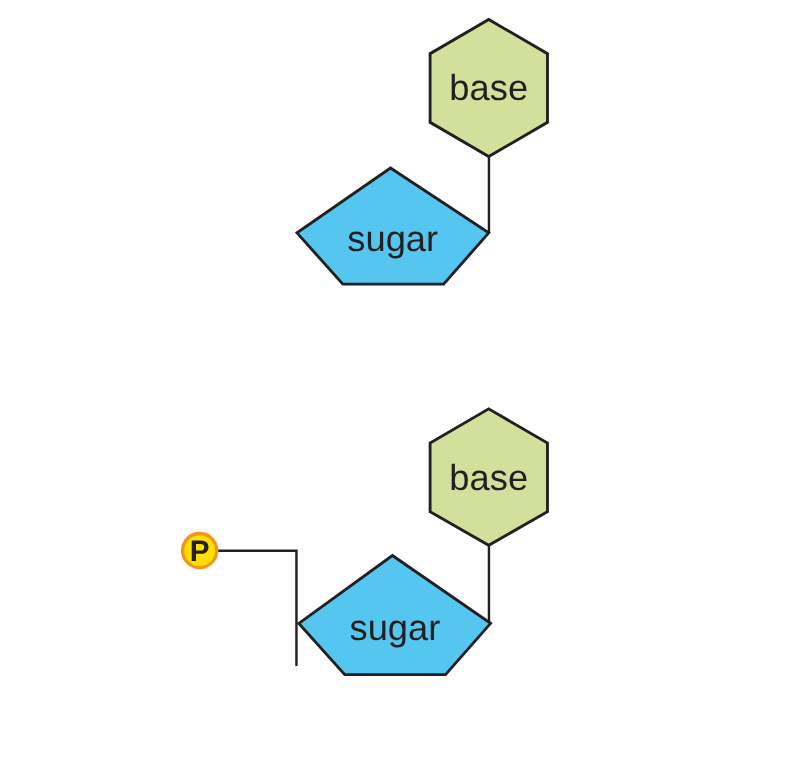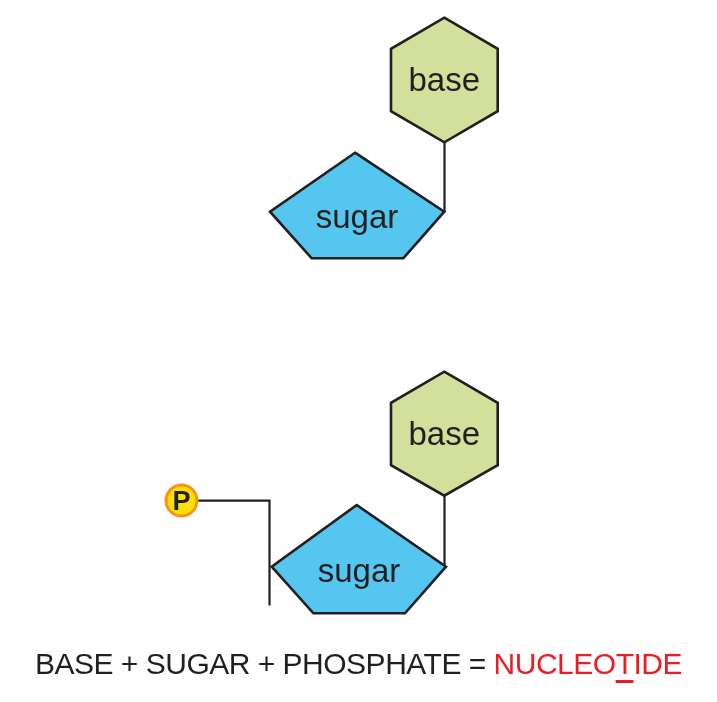--- a/index.html
+++ b/index.html
@@ -99,15 +99,14 @@
       <polygon class="shape-base" points="444.3,371.7 497.7,402.8 497.7,465.2 444.3,495.7 391,465.2 391,402.8"></polygon>
       <polygon class="shape-sugar" points="356.7,505 446,566.7 405,613.3 313.4,613.3 271.7,566.7"></polygon>
       <circle class="shape-phosphate" cx="181.5" cy="500.5" r="15.5"></circle>
       <text class="phosphate-label" x="181.5" y="510">P</text>
       <text class="shape-label" x="444.3" y="445">base</text>
       <text class="shape-label" x="359" y="582">sugar</text>
     </g>
   </svg>
 
 
-  <div class="equation equation-nucleotide"><span>BASE + SUGAR + PHOSPHATE = </span><span class="highlight">NUCLEO</span><span class="highlight underlined">T</span><span class="highlight">IDE</span></div>
 
 </div>
 
 </body></html>

